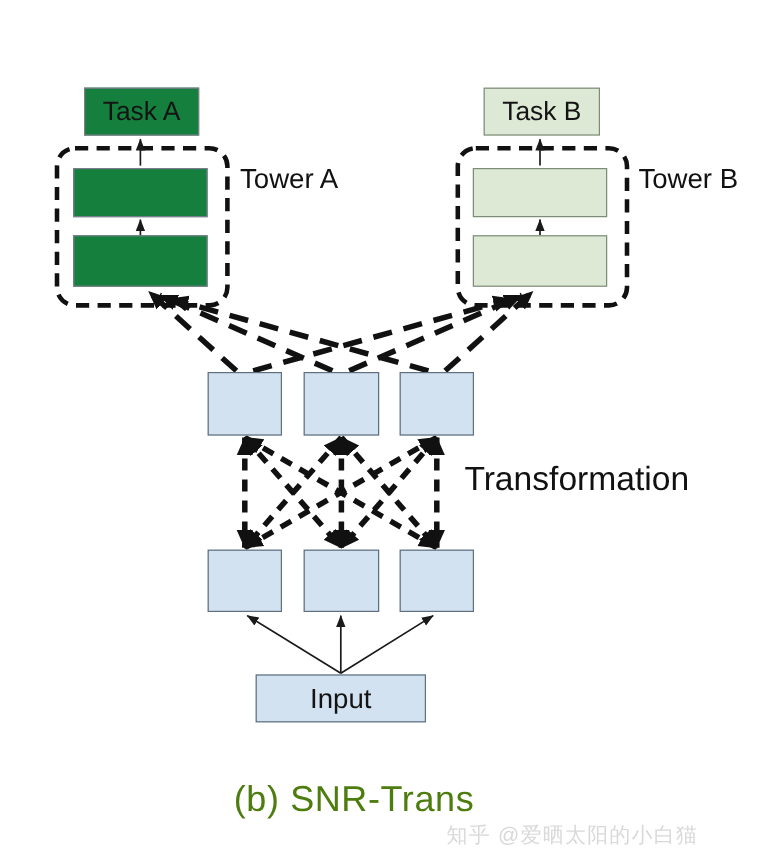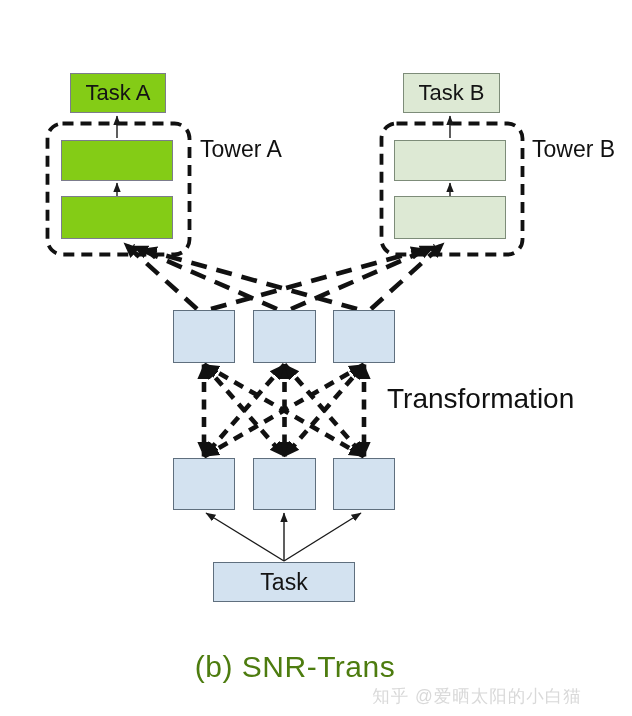--- a/index.html
+++ b/index.html
@@ -5,21 +5,21 @@
   html,body{margin:0;padding:0;background:#ffffff;}
   .stage{
     position:relative;width:632px;height:716px;background:#ffffff;overflow:hidden;
     font-family:"Liberation Sans","DejaVu Sans",sans-serif;color:#1a1a1a;
   }
   .arrows{position:absolute;left:0;top:0;width:632px;height:716px;pointer-events:none;}
   .box{
     position:absolute;box-sizing:border-box;display:flex;align-items:center;justify-content:center;
     font-size:22px;line-height:1;color:#141414;
   }
-  .lav{background:#84cc16;border:1.5px solid #7c7c8c;}
+  .lav{background:#15803d;border:1.5px solid #7c7c8c;}
   .grn{background:#dde9d4;border:1.5px solid #7d8c79;}
   .blu{background:#d3e2f0;border:1.6px solid #5f6f7e;}
   .side-label{position:absolute;font-size:23px;color:#111;white-space:nowrap;}
   .caption{
     position:absolute;left:130px;top:650px;width:330px;text-align:center;
     font-size:30px;letter-spacing:.5px;color:#4d7c0f;
   }
   .watermark{
     position:absolute;right:5px;top:684px;width:300px;text-align:center;
     font-size:17.5px;color:#d9d9d9;letter-spacing:1px;
@@ -99,20 +99,20 @@
   <div class="box blu" style="left:253px;top:310px;width:63px;height:53px;"></div>
   <div class="box blu" style="left:333px;top:310px;width:62px;height:53px;"></div>
 
   <div class="box blu" style="left:173px;top:458px;width:62px;height:52px;"></div>
   <div class="box blu" style="left:253px;top:458px;width:63px;height:52px;"></div>
   <div class="box blu" style="left:333px;top:458px;width:62px;height:52px;"></div>
 
   <div class="side-label" style="left:387px;top:383px;font-size:28px;">Transformation</div>
 
   <div class="box blu" style="left:213px;top:562px;width:142px;height:40px;font-size:23px;">
-    <span>Task</span>
+    <span>Input</span>
   </div>
 
   <div class="caption">(b) SNR-Trans</div>
 
   <div class="watermark">知乎 @爱晒太阳的小白猫</div>
 
 </div>
 
 </body></html>

